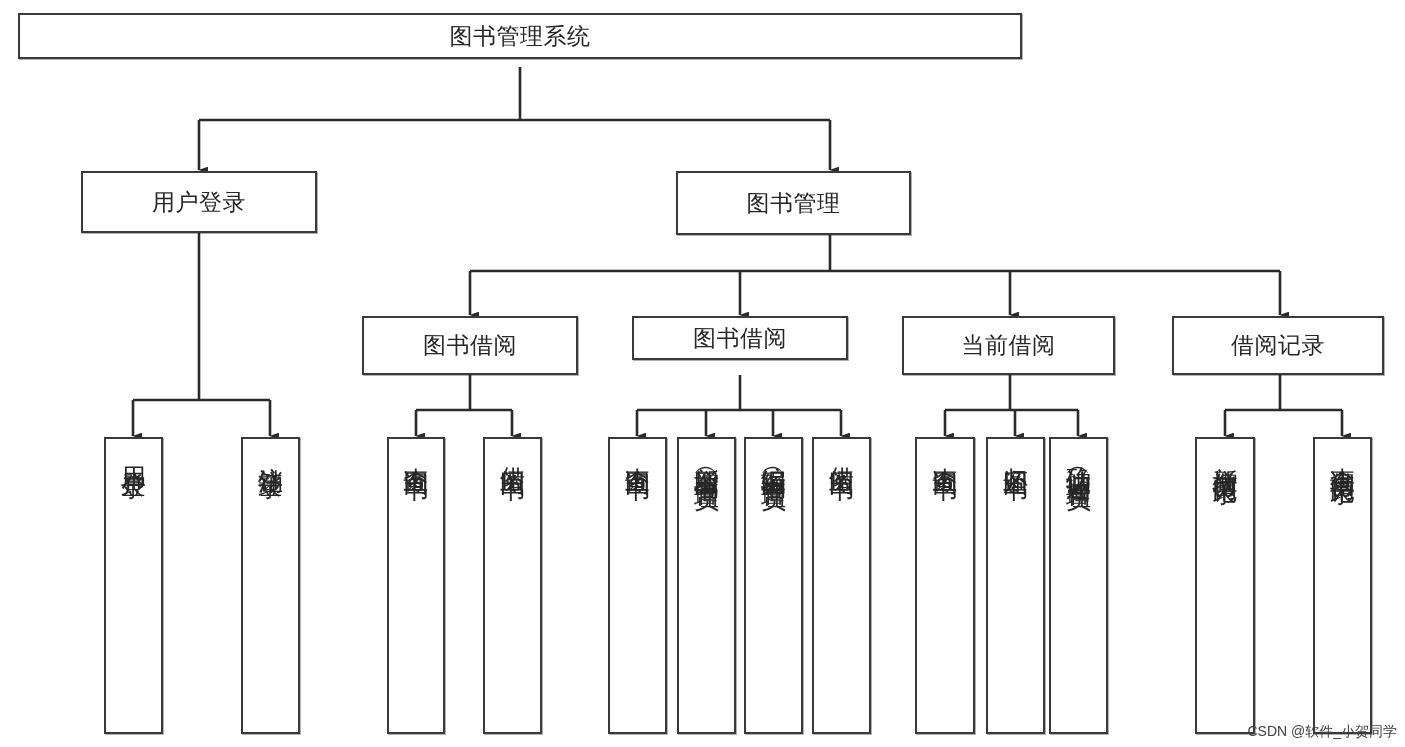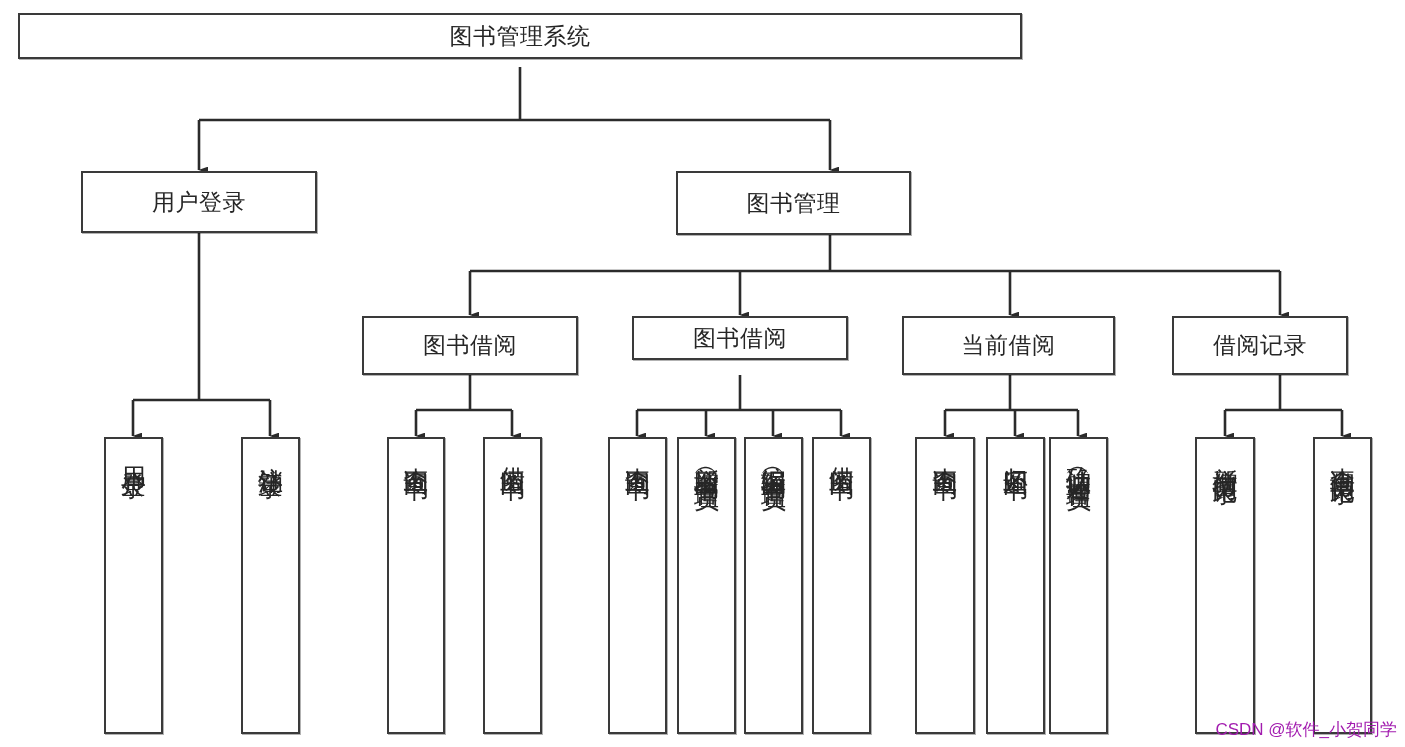--- a/index.html
+++ b/index.html
@@ -57,22 +57,22 @@
     text-orientation: upright;
     font-size: 25px;
     letter-spacing: 3px;
     line-height: 1;
     white-space: nowrap;
   }
   #watermark {
     position: absolute;
     right: 8px;
     bottom: 6px;
-    font-size: 17px;
-    color: #a21caf;
+    font-size: 14px;
+    color: #404040;
     white-space: nowrap;
     user-select: none;
   }
 </style>
 </head>
 <body>
 
 <div id="diagram-root">
 
   <svg id="edges" viewBox="0 0 1405 747" preserveAspectRatio="none">
@@ -130,21 +130,21 @@
       </div>
       <div class="node horiz" style="left: 362px; top: 316px; width: 216px; height: 59px;">
         <span class="label">图书借阅</span>
       </div>
       <div class="node horiz" style="left: 632px; top: 316px; width: 216px; height: 44px;">
         <span class="label">图书借阅</span>
       </div>
       <div class="node horiz" style="left: 902px; top: 316px; width: 213px; height: 59px;">
         <span class="label">当前借阅</span>
       </div>
-      <div class="node horiz" style="left: 1172px; top: 316px; width: 176px; height: 59px;">
+      <div class="node horiz" style="left: 1172px; top: 316px; width: 212px; height: 59px;">
         <span class="label">借阅记录</span>
       </div>
       <div class="node vert" style="left: 104px; top: 437px; width: 59px; height: 297px;">
         <span class="label">用户登录</span>
       </div>
       <div class="node vert" style="left: 241px; top: 437px; width: 59px; height: 297px;">
         <span class="label">注销登录</span>
       </div>
       <div class="node vert" style="left: 387px; top: 437px; width: 58px; height: 297px;">
         <span class="label">查询图书</span>

